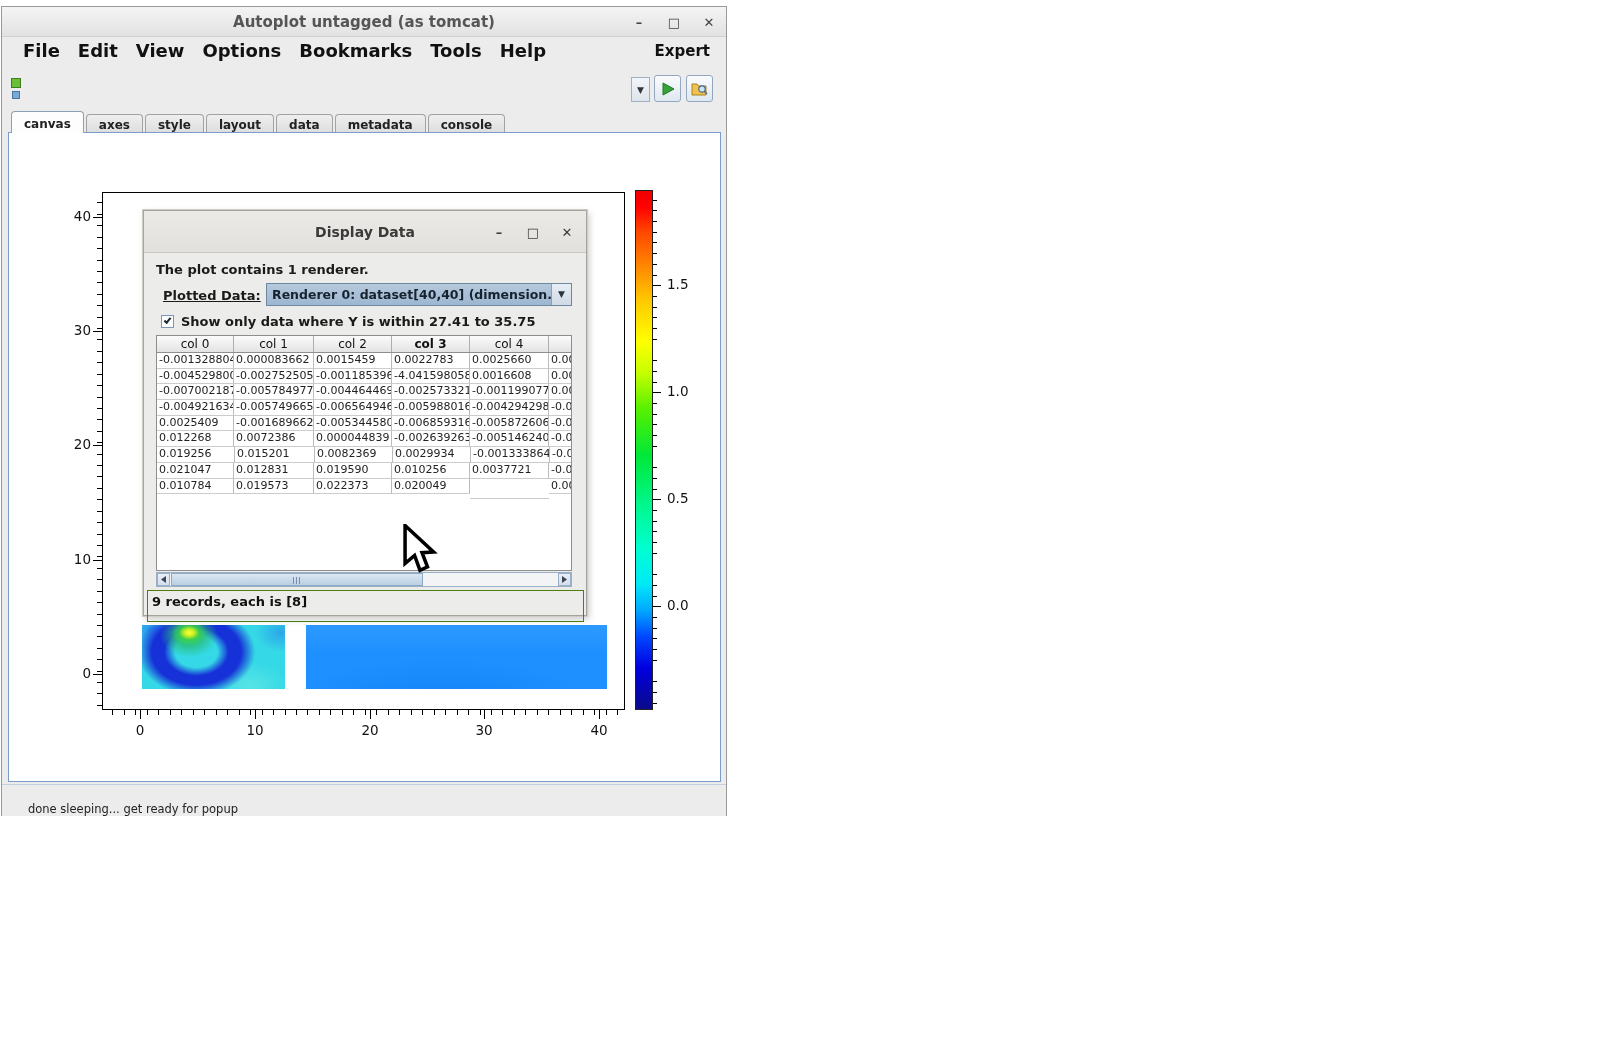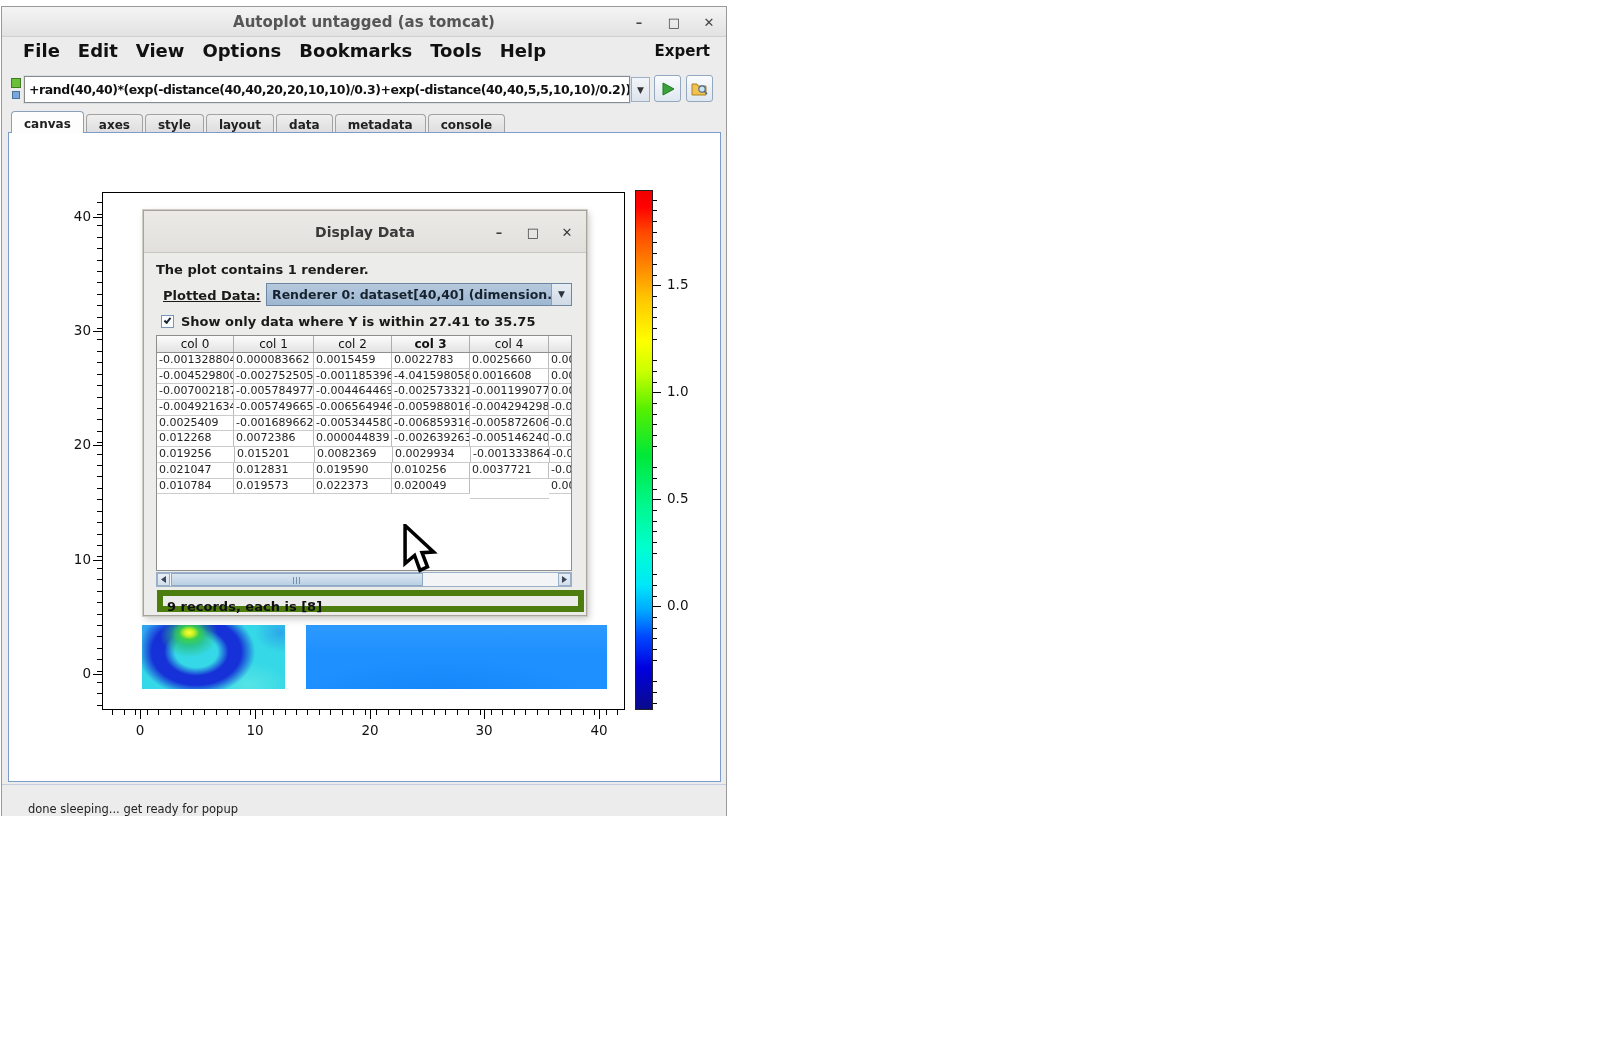--- a/index.html
+++ b/index.html
@@ -126,21 +126,21 @@
              background:#f2f4f6; border:1px solid #9bb0c8; }
   .sb-arrow { position:absolute; top:0; width:13px; height:13px; background:linear-gradient(#e8eef5,#d3dfeb);
               border:1px solid #9bb0c8; display:flex; align-items:center; justify-content:center; }
   .sb-arrow svg { display:block; }
   .sb-left { left:0; } .sb-right { right:0; }
   .sb-thumb { position:absolute; left:14px; top:0; width:252px; height:13px;
               background:linear-gradient(#dbe7f2,#b9cfe3); border:1px solid #8fa8c4; }
   .sb-grip { position:absolute; left:50%; top:3px; width:8px; height:7px; transform:translateX(-50%);
              background:repeating-linear-gradient(to right,#7890ac 0 1px, transparent 1px 3px); }
 
-  .dlg-status { position:absolute; left:13px; top:379px; right:2px; height:22px; border:6px solid #4d7c0f; }
+  .dlg-status { position:absolute; left:3px; top:379px; right:2px; height:32px; border:1px solid #4d7c0f; }
   .dlg-status .rtxt { position:absolute; left:4px; top:3px; font-size:13px; font-weight:bold; color:#111; }
 
   .cursor { position:absolute; left:401px; top:524px; z-index:50; }
 </style>
 </head>
 <body>
 
 <div class="page">
 
   <div class="win">
@@ -161,21 +161,20 @@
         <span class="menu-item">View</span>
         <span class="menu-item">Options</span>
         <span class="menu-item">Bookmarks</span>
         <span class="menu-item">Tools</span>
         <span class="menu-item">Help</span>
         <span class="menu-expert">Expert</span>
     </div>
 
     <div class="addr-ind-green"></div>
     <div class="addr-ind-blue"></div>
-    <div class="addr-field">+rand(40,40)*(exp(-distance(40,40,20,20,10,10)/0.3)+exp(-distance(40,40,5,5,10,10)/0.2))</div>
     <div class="addr-drop">▼</div>
     <div class="btn-sq btn-play">
       <svg width="16" height="16" viewBox="0 0 16 16">
         <path d="M3,2 L14,8 L3,14 Z" fill="#3aa23a" stroke="#1e7a1e" stroke-width="1"></path>
       </svg>
     </div>
     <div class="btn-sq btn-browse">
       <svg width="18" height="16" viewBox="0 0 18 16">
         <path d="M1,4 L1,14 L15,14 L15,5 L7,5 L6,3 L1,3 Z" fill="#f2c14e" stroke="#a8821e" stroke-width="1"></path>
         <circle cx="11" cy="8" r="3.2" fill="#cfe4f2" stroke="#4a6a8a" stroke-width="1.2"></circle>

